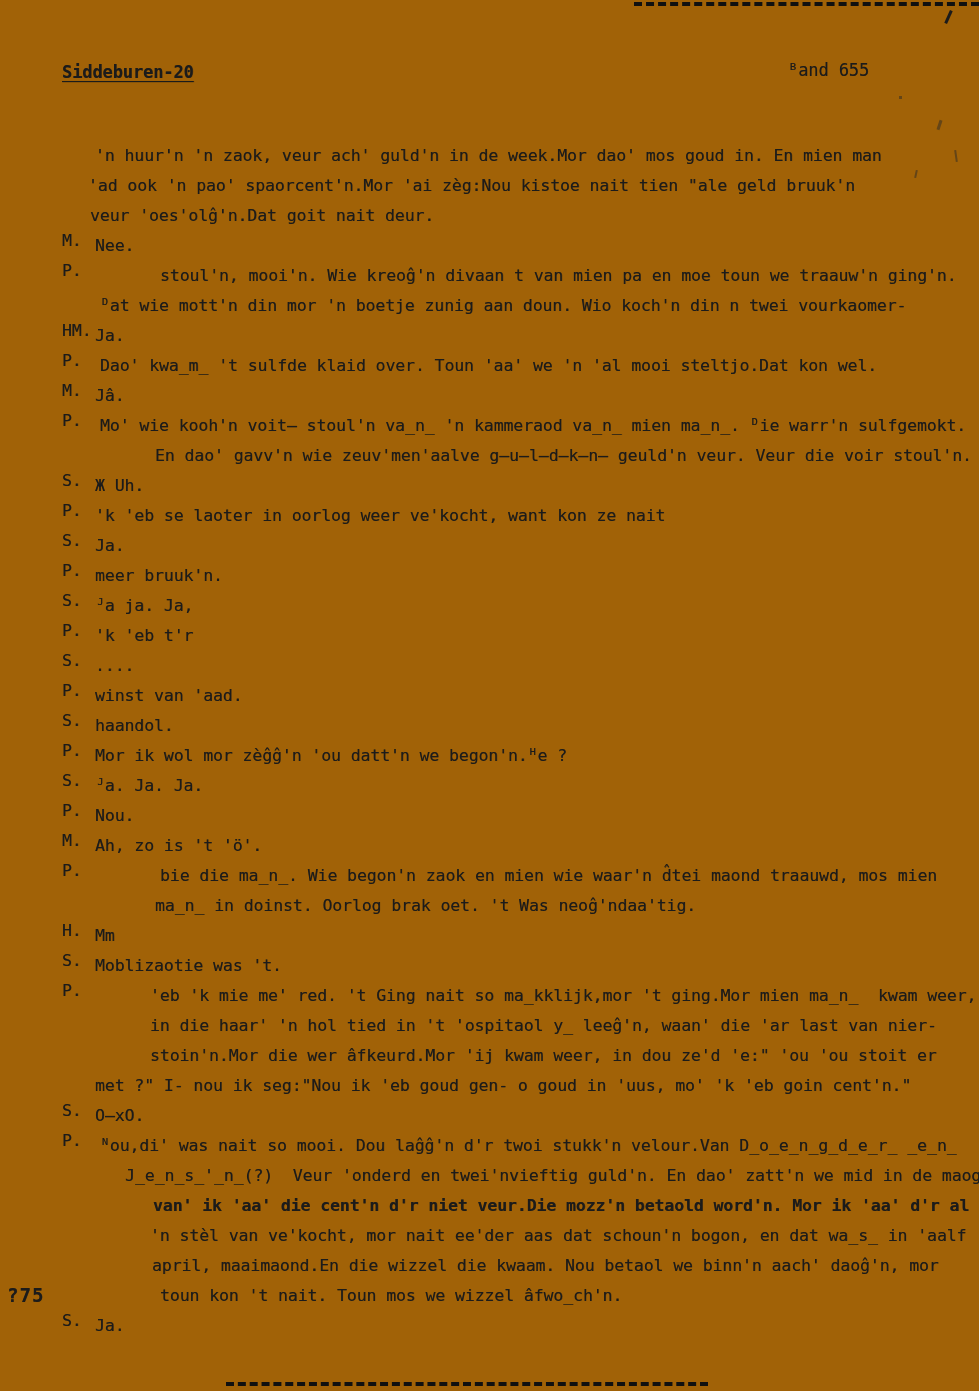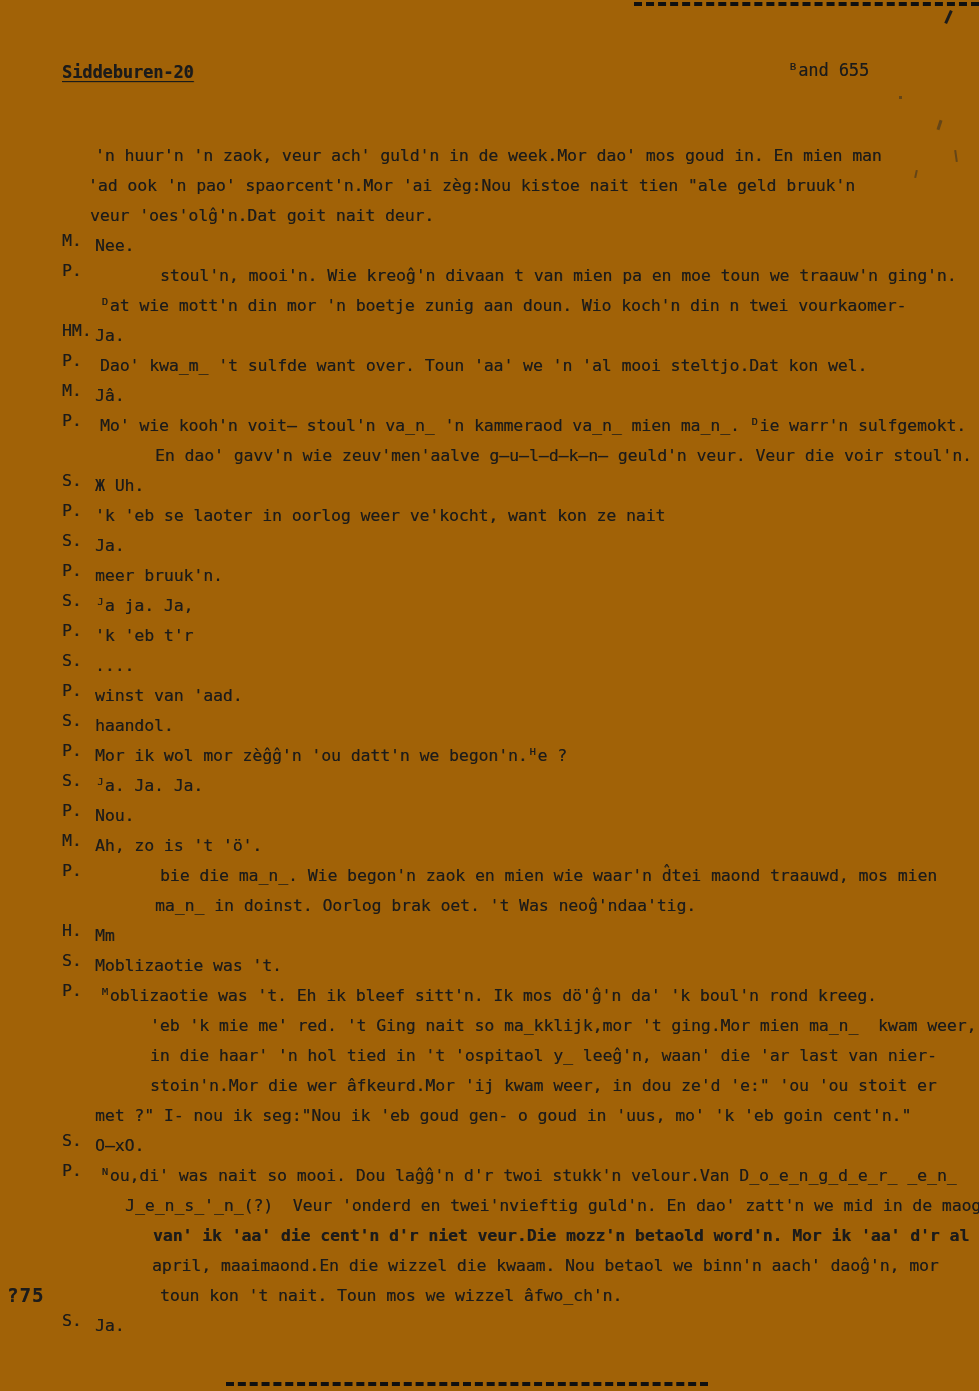--- a/index.html
+++ b/index.html
@@ -83,21 +83,21 @@
         <span class="speaker">P.</span>
         <div class="tline" style="padding-left: 98px;">stoul'n, mooi'n. Wie kreoĝ'n divaan t van mien pa en moe toun we traauw'n ging'n.</div>
         <div class="tline" style="padding-left: 38px;">ᴰat wie mott'n din mor 'n boetje zunig aan doun. Wio koch'n din n twei vourkaomer-</div>
       </div>
       <div class="para">
         <span class="speaker">HM.</span>
         <div class="tline" style="padding-left: 33px;">Ja.</div>
       </div>
       <div class="para">
         <span class="speaker">P.</span>
-        <div class="tline" style="padding-left: 38px;">Dao' kwa̲m̲ 't sulfde want over. Toun 'aa' we 'n 'al mooi steltjo.Dat kon wel.</div>
+        <div class="tline" style="padding-left: 38px;">Dao' kwa̲m̲ 't sulfde klaid over. Toun 'aa' we 'n 'al mooi steltjo.Dat kon wel.</div>
       </div>
       <div class="para">
         <span class="speaker">M.</span>
         <div class="tline" style="padding-left: 33px;">Jâ.</div>
       </div>
       <div class="para">
         <span class="speaker">P.</span>
         <div class="tline" style="padding-left: 38px;">Mo' wie kooh'n voit̶ stoul'n va̲n̲ 'n kammeraod va̲n̲ mien ma̲n̲. ᴰie warr'n sulfgemokt.</div>
         <div class="tline" style="padding-left: 93px;">En dao' gavv'n wie zeuv'men'aalve g̶u̶l̶d̶k̶n̶ geuld'n veur. Veur die voir stoul'n.</div>
       </div>
@@ -161,35 +161,35 @@
       <div class="para">
         <span class="speaker">H.</span>
         <div class="tline" style="padding-left: 33px;">Mm</div>
       </div>
       <div class="para">
         <span class="speaker">S.</span>
         <div class="tline" style="padding-left: 33px;">Moblizaotie was 't.</div>
       </div>
       <div class="para">
         <span class="speaker">P.</span>
-        <div class="tline" style="padding-left: 38px;">ᴹoblizaotie was 't. Eh ik bleef sitt'n. Ik mos dö'ĝ'n da' 'k boul'n rond kreeg.</div>
         <div class="tline" style="padding-left: 88px;">'eb 'k mie me' red. 't Ging nait so ma̲kklijk,mor 't ging.Mor mien ma̲n̲  kwam weer,</div>
         <div class="tline" style="padding-left: 88px;">in die haar' 'n hol tied in 't 'ospitaol y̲ leeĝ'n, waan' die 'ar last van nier-</div>
         <div class="tline" style="padding-left: 88px;">stoin'n.Mor die wer âfkeurd.Mor 'ij kwam weer, in dou ze'd 'e:" 'ou 'ou stoit er</div>
         <div class="tline" style="padding-left: 33px;">met ?" I- nou ik seg:"Nou ik 'eb goud gen- o goud in 'uus, mo' 'k 'eb goin cent'n."</div>
       </div>
       <div class="para">
         <span class="speaker">S.</span>
         <div class="tline" style="padding-left: 33px;">O̶xO.</div>
       </div>
       <div class="para">
         <span class="speaker">P.</span>
         <div class="tline" style="padding-left: 38px;">ᴺou,di' was nait so mooi. Dou laĝĝ'n d'r twoi stukk'n velour.Van D̲o̲e̲n̲g̲d̲e̲r̲ ̲e̲n̲</div>
         <div class="tline" style="padding-left: 63px;">J̲e̲n̲s̲'̲n̲(?)  Veur 'onderd en twei'nvieftig guld'n. En dao' zatt'n we mid in de maog,</div>
         <div class="tline" style="padding-left: 91px; font-weight: bold;">van' ik 'aa' die cent'n d'r niet veur.Die mozz'n betaold word'n. Mor ik 'aa' d'r al</div>
+        <div class="tline" style="padding-left: 88px;">'n stèl van ve'kocht, mor nait ee'der aas dat schoun'n bogon, en dat wa̲s̲ in 'aalf</div>
         <div class="tline" style="padding-left: 90px;">april, maaimaond.En die wizzel die kwaam. Nou betaol we binn'n aach' daoĝ'n, mor</div>
         <div class="tline" style="padding-left: 98px;">toun kon 't nait. Toun mos we wizzel âfwo̲ch'n.</div>
       </div>
       <div class="para">
         <span class="speaker">S.</span>
         <div class="tline" style="padding-left: 33px;">Ja.</div>
       </div>
     </div>
 
   <div class="margin-note ink">?75</div>

